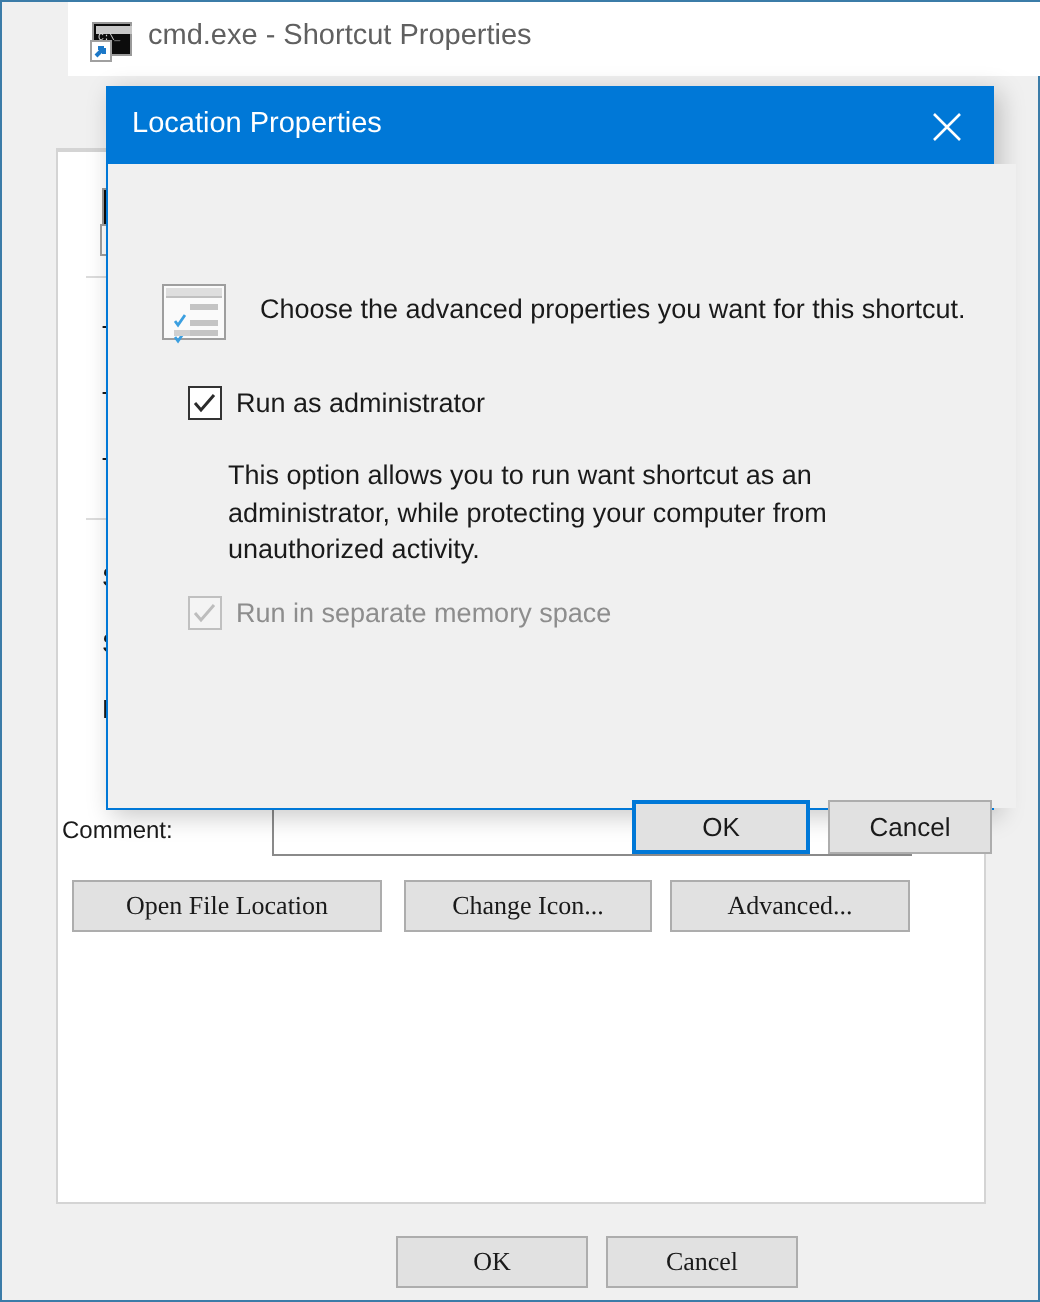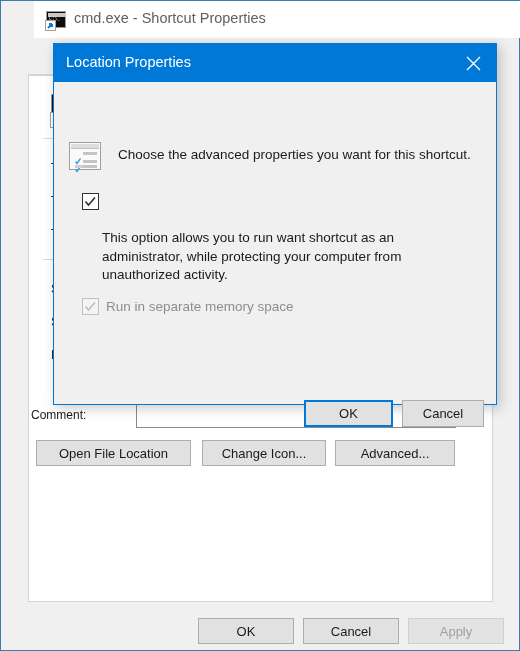--- a/index.html
+++ b/index.html
@@ -171,21 +171,21 @@
     background: #ffffff;
   }
 
   
   .btn {
     box-sizing: border-box;
     border: 1px solid #adadad;
     background: #e1e1e1;
     color: #1a1a1a;
     font-size: 13px;
-    font-family: Liberation Sans, sans-serif;
+    font-family: Liberation Serif, serif;
     display: flex;
     align-items: center;
     justify-content: center;
     white-space: nowrap;
     padding: 0;
   }
   .btn.disabled { color: #a0a0a0; border-color: #cfcfcf; background: #e3e3e3; }
   .btn-open-loc { position: absolute; left: 35px;  top: 439px; width: 155px; height: 26px; }
   .btn-change-icon { position: absolute; left: 201px; top: 439px; width: 124px; height: 26px; }
   .btn-advanced  { position: absolute; left: 334px; top: 439px; width: 120px; height: 26px; }
@@ -222,21 +222,21 @@
   .adv-close {
     position: absolute;
     right: 0; top: 0;
     width: 45px; height: 38px;
     display: flex; align-items: center; justify-content: center;
   }
   .adv-close svg { stroke: #ffffff; }
 
   .adv-body {
     position: absolute;
-    left: 0; top: 38px;
+    left: 12px; top: 38px;
     width: 442px; height: 322px;
     background: #f0f0f0;
   }
 
   .adv-head-icon {
     position: absolute;
     left: 15px; top: 60px;
     width: 32px; height: 28px;
     box-sizing: border-box;
     border: 1px solid #9e9e9e;
@@ -401,21 +401,20 @@
 
   <div class="comment-label">Comment:</div>
   <div class="comment-field"></div>
 
   <div class="btn btn-open-loc">Open File Location</div>
   <div class="btn btn-advanced">Advanced...</div>
   <div class="btn btn-change-icon">Change Icon...</div>
 
   <div class="btn footer-btn btn-ok-main">OK</div>
   <div class="btn footer-btn btn-cancel-main">Cancel</div>
-  <div class="btn footer-btn btn-apply-main disabled">Apply</div>
 
 </div>
 
 <div class="adv-dialog">
 
   <div class="adv-titlebar">
     <div class="adv-title-text">Location Properties</div>
     <div class="adv-close">
       <svg width="15" height="15" viewBox="0 0 15 15">
           <path d="M1 1 L14 14 M14 1 L1 14" stroke-width="1.3" fill="none"></path>
@@ -444,20 +443,21 @@
     </div>
 
     <div class="adv-head-text">Choose the advanced properties you want for this shortcut.</div>
 
     <div class="cb-row cb-runadmin">
       <span class="cb-box">
         <svg width="13" height="13" viewBox="0 0 13 13">
             <path d="M1.5 6.5 L4.5 10 L11 2.5" stroke="#2b2b2b" stroke-width="1.5" fill="none"></path>
           </svg>
       </span>
+      <span class="cb-label">Run as administrator</span>
     </div>
 
     <div class="adv-desc">This option allows you to run want shortcut as an administrator, while protecting your computer from unauthorized activity.</div>
 
     <div class="cb-row cb-memory">
       <span class="cb-box disabled">
         <svg width="13" height="13" viewBox="0 0 13 13">
             <path d="M1.5 6.5 L4.5 10 L11 2.5" stroke="#bdbdbd" stroke-width="1.5" fill="none"></path>
           </svg>
       </span>

